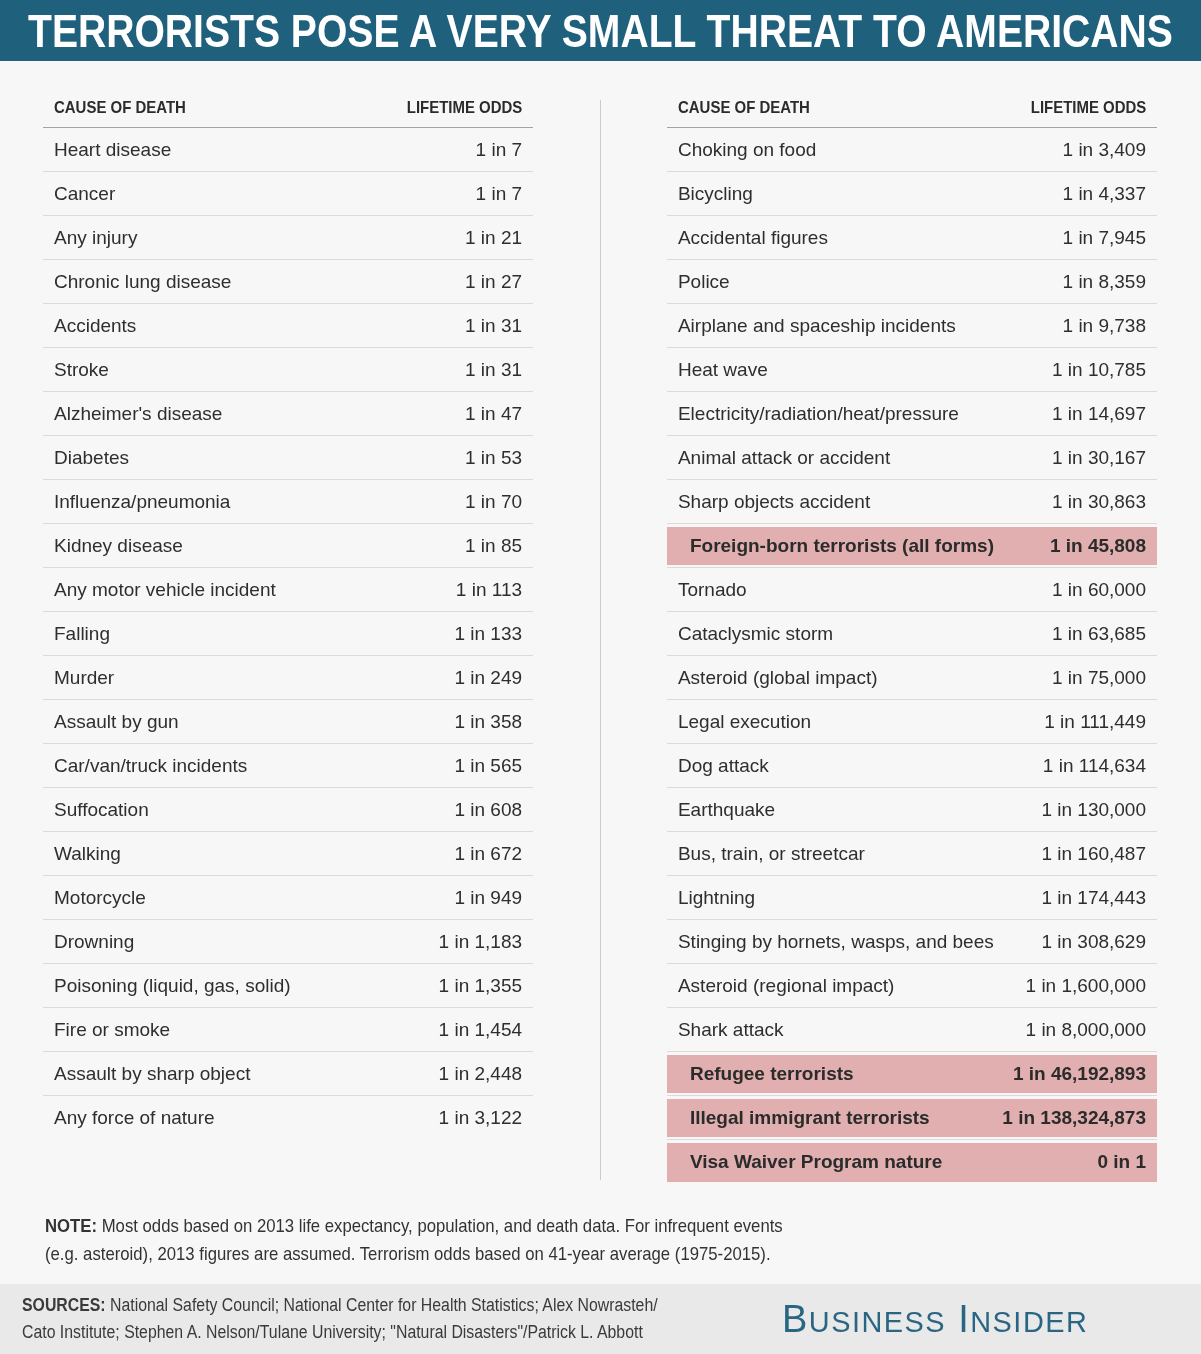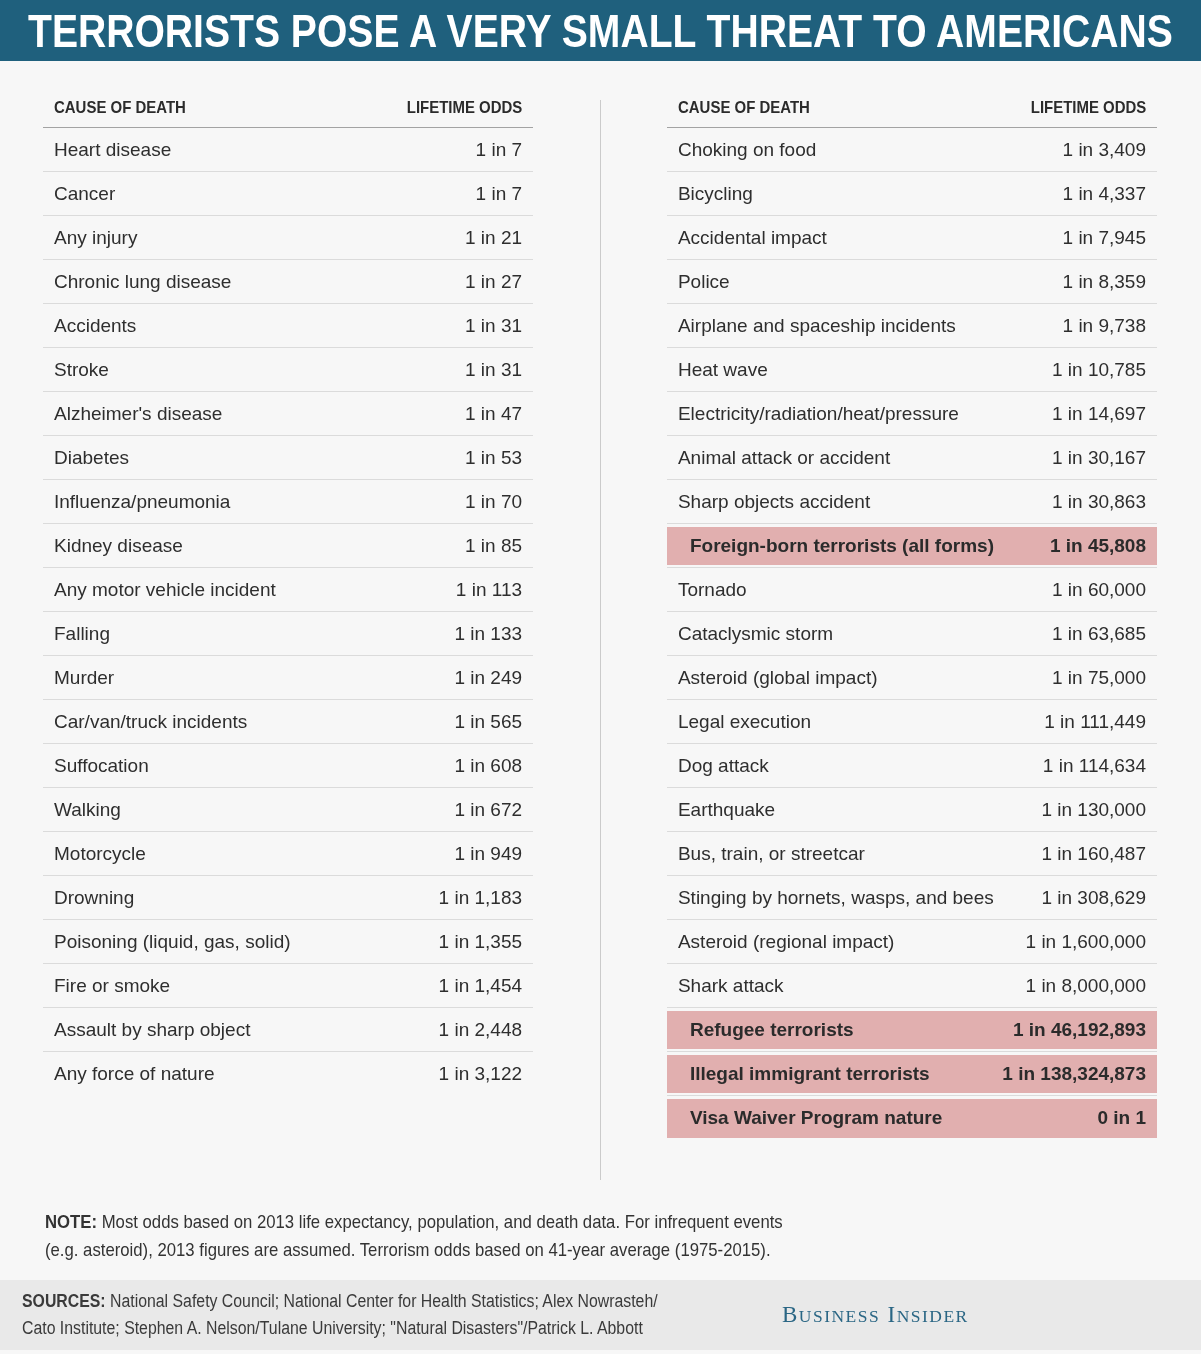--- a/index.html
+++ b/index.html
@@ -29,21 +29,21 @@
   .gap .divider { width:1px; margin-top:39px; height:1080px; background:#CBCBCB; }
 
   
   .note { margin:28px 44px 0 45px; font-size:19px; line-height:28px; color:#333333; transform:scaleX(.88); transform-origin:0 0; width:960px; }
   .note b { font-weight:700; }
 
   
   .footer { margin-top:16px; height:70px; background:var(--footer-bg,#E9E9E9); display:flex; align-items:center; justify-content:flex-start; padding:0 22px; }
   .sources { font-size:18px; line-height:27px; color:#3A3A3A; transform:scaleX(.88); transform-origin:0 50%; width:760px; }
   .sources b { font-weight:700; }
-  .logo { font-family:Liberation Serif, serif; font-size:23px; color:var(--logo,#2A6684); letter-spacing:1.5px; white-space:nowrap; }
+  .logo { font-family:Liberation Sans, sans-serif; font-size:38px; color:var(--logo,#2A6684); letter-spacing:1.5px; white-space:nowrap; }
   .logo .sc { font-size:.76em; }
 </style>
 </head>
 <body>
 
 <div class="page">
 
   <header class="title-bar">
     <h1>TERRORISTS POSE A VERY SMALL THREAT TO AMERICANS</h1>
   </header>
@@ -102,20 +102,24 @@
           </div>
           <div class="row">
             <span class="cause">Falling</span>
             <span class="odds">1 in 133</span>
           </div>
           <div class="row">
             <span class="cause">Murder</span>
             <span class="odds">1 in 249</span>
           </div>
           <div class="row">
+            <span class="cause">Assault by gun</span>
+            <span class="odds">1 in 358</span>
+          </div>
+          <div class="row">
             <span class="cause">Car/van/truck incidents</span>
             <span class="odds">1 in 565</span>
           </div>
           <div class="row">
             <span class="cause">Suffocation</span>
             <span class="odds">1 in 608</span>
           </div>
           <div class="row">
             <span class="cause">Walking</span>
             <span class="odds">1 in 672</span>
@@ -159,21 +163,21 @@
       <div class="tbody">
           <div class="row">
             <span class="cause">Choking on food</span>
             <span class="odds">1 in 3,409</span>
           </div>
           <div class="row">
             <span class="cause">Bicycling</span>
             <span class="odds">1 in 4,337</span>
           </div>
           <div class="row">
-            <span class="cause">Accidental impact</span>
+            <span class="cause">Accidental figures</span>
             <span class="odds">1 in 7,945</span>
           </div>
           <div class="row">
             <span class="cause">Police</span>
             <span class="odds">1 in 8,359</span>
           </div>
           <div class="row">
             <span class="cause">Airplane and spaceship incidents</span>
             <span class="odds">1 in 9,738</span>
           </div>
@@ -217,20 +221,24 @@
             <span class="cause">Dog attack</span>
             <span class="odds">1 in 114,634</span>
           </div>
           <div class="row">
             <span class="cause">Earthquake</span>
             <span class="odds">1 in 130,000</span>
           </div>
           <div class="row">
             <span class="cause">Bus, train, or streetcar</span>
             <span class="odds">1 in 160,487</span>
+          </div>
+          <div class="row">
+            <span class="cause">Lightning</span>
+            <span class="odds">1 in 174,443</span>
           </div>
           <div class="row">
             <span class="cause">Stinging by hornets, wasps, and bees</span>
             <span class="odds">1 in 308,629</span>
           </div>
           <div class="row">
             <span class="cause">Asteroid (regional impact)</span>
             <span class="odds">1 in 1,600,000</span>
           </div>
           <div class="row">

